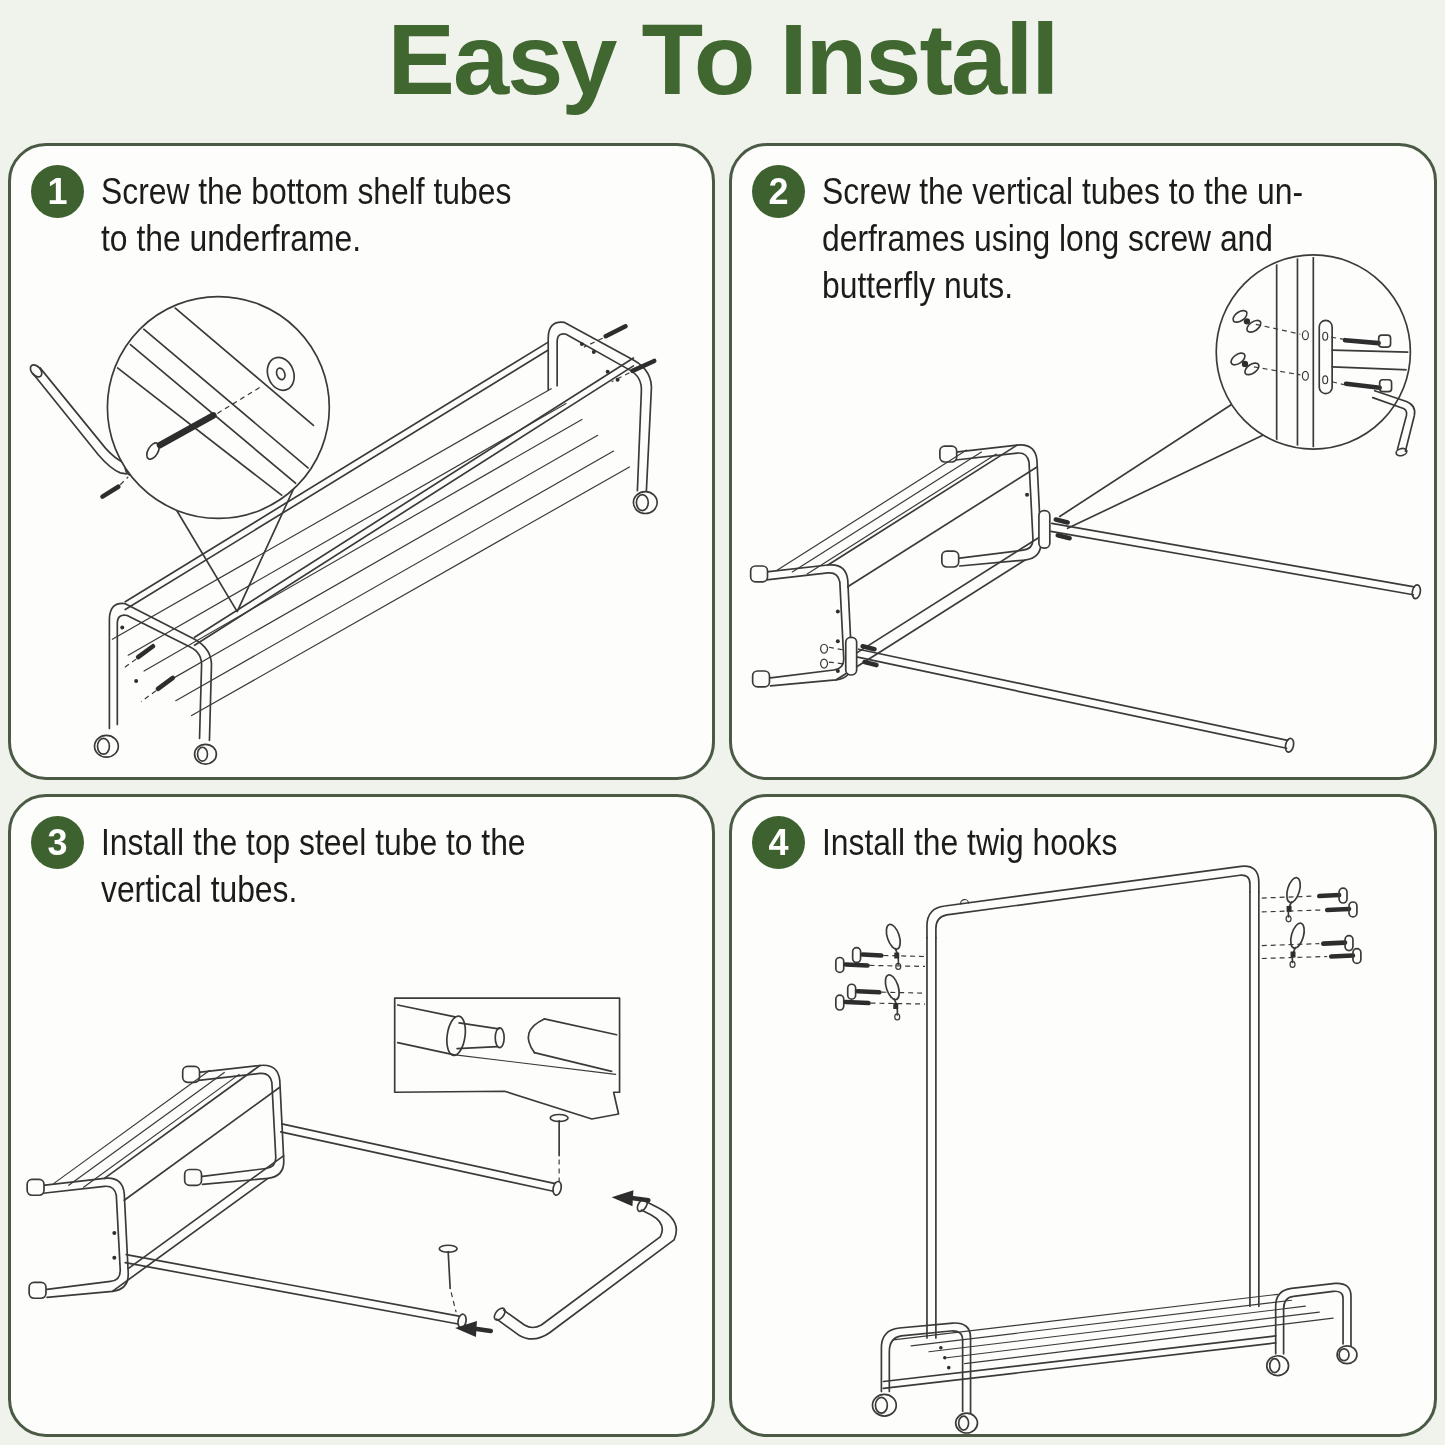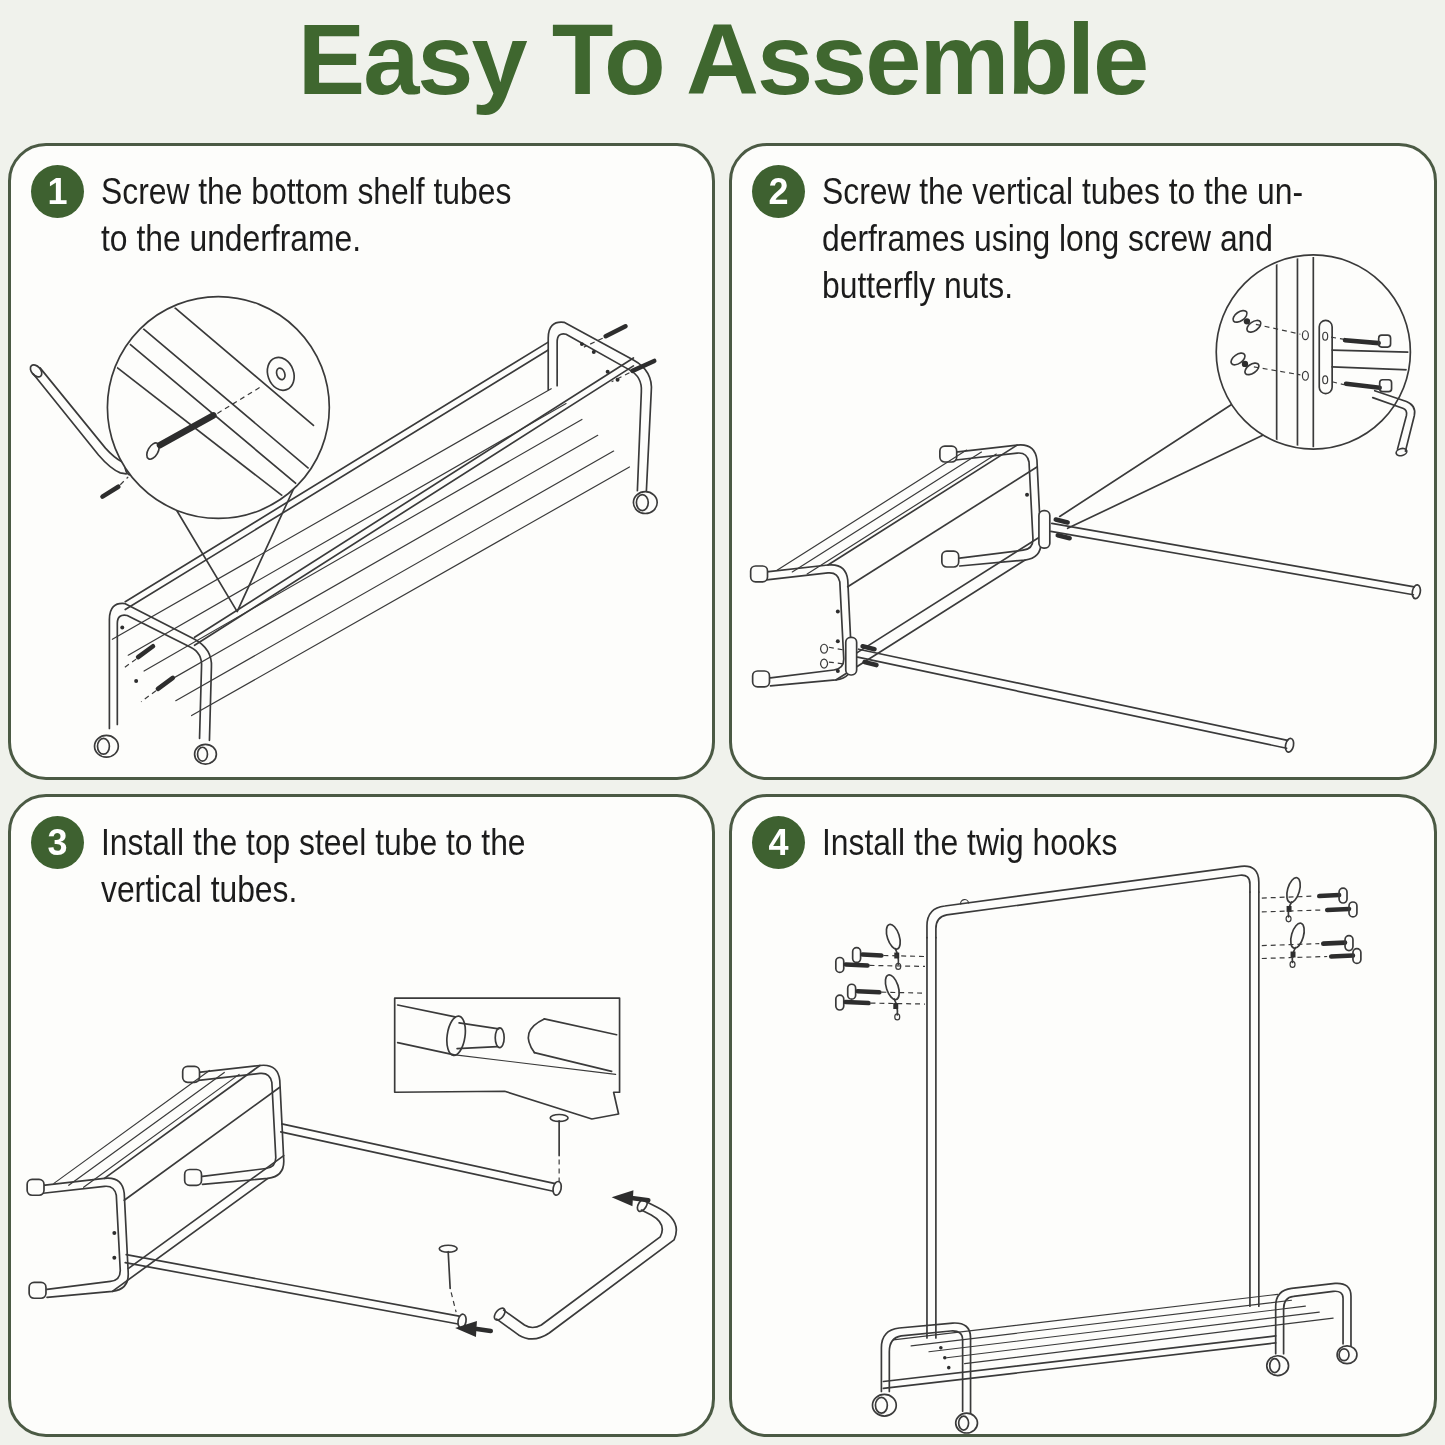--- a/index.html
+++ b/index.html
@@ -28,21 +28,21 @@
   .dsh{fill:none;stroke:var(--line_art);stroke-width:1.2;stroke-dasharray:5 4}
   .scr{stroke:#2d2d2d;stroke-width:4.6;stroke-linecap:round}
   .fil{fill:#2d2d2d;stroke:none}
   .bgf{fill:var(--panel_background)}
   .cfill{fill:var(--panel_background)}
   .dot{fill:#2d2d2d}
 </style>
 </head>
 <body>
 
-<h1 class="title">Easy To Assemble</h1>
+<h1 class="title">Easy To Install</h1>
 
 <section class="panel p1">
   <div class="badge">1</div>
   <div class="step-text">
     <div>Screw the bottom shelf tubes</div>
     <div>to the underframe.</div>
   </div>
   <svg viewBox="0 0 707 637">
     <defs>
         <clipPath id="mg1">

